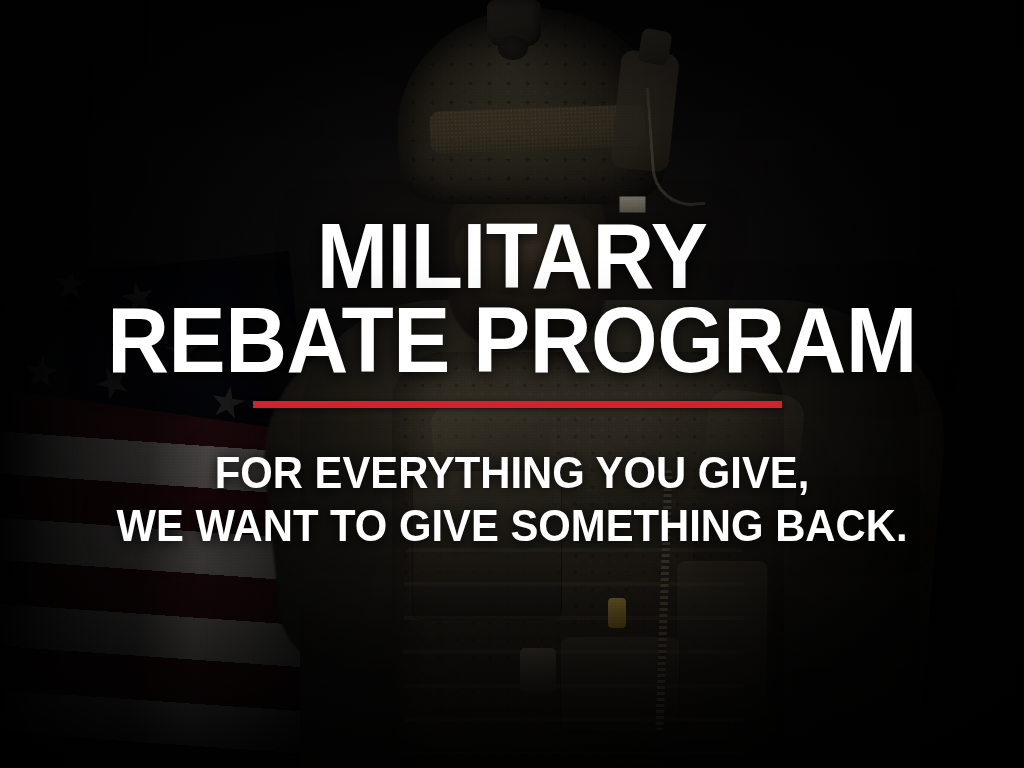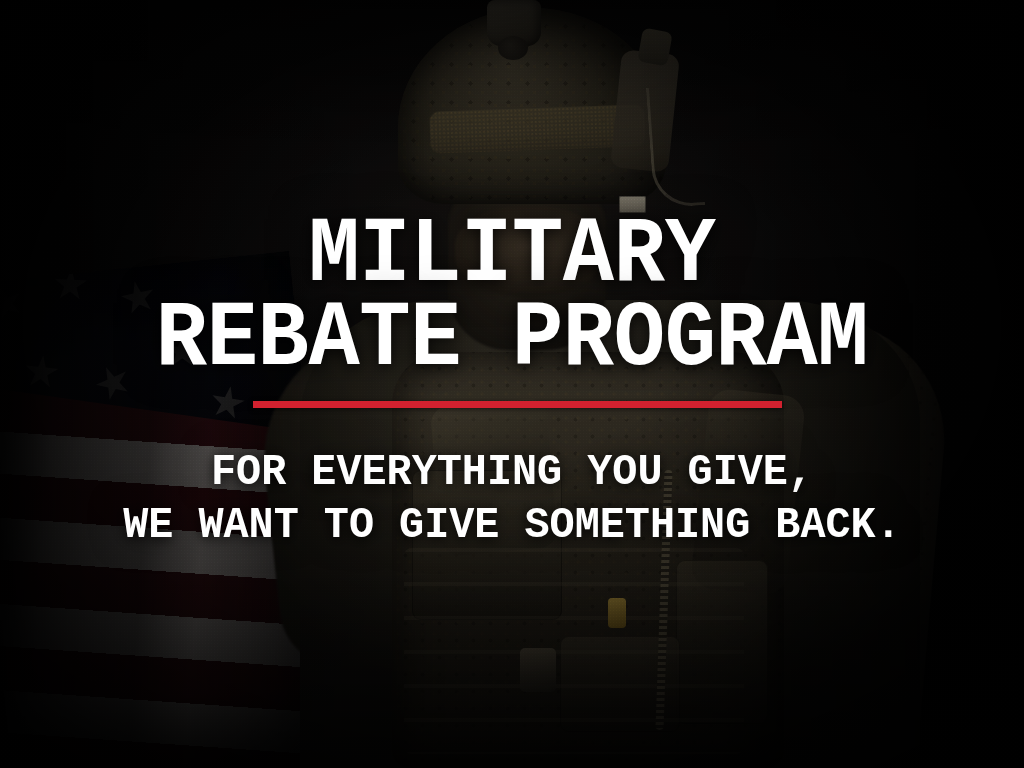--- a/index.html
+++ b/index.html
@@ -9,21 +9,20 @@
     -webkit-font-smoothing:antialiased;
   }
 
   
   #stage{
     position:relative;
     width:1024px;
     height:768px;
     overflow:hidden;
     background:#0369a1;
-    font-family:Liberation Mono, monospace;
   }
 
   
   .photo{position:absolute;inset:0;overflow:hidden;}
 
   
   .backdrop{
     position:absolute;inset:0;
     background:
       radial-gradient(ellipse 58% 52% at 52% 34%, #1d1a16 0%, #121010 38%, #0a0909 68%, #050505 100%),

